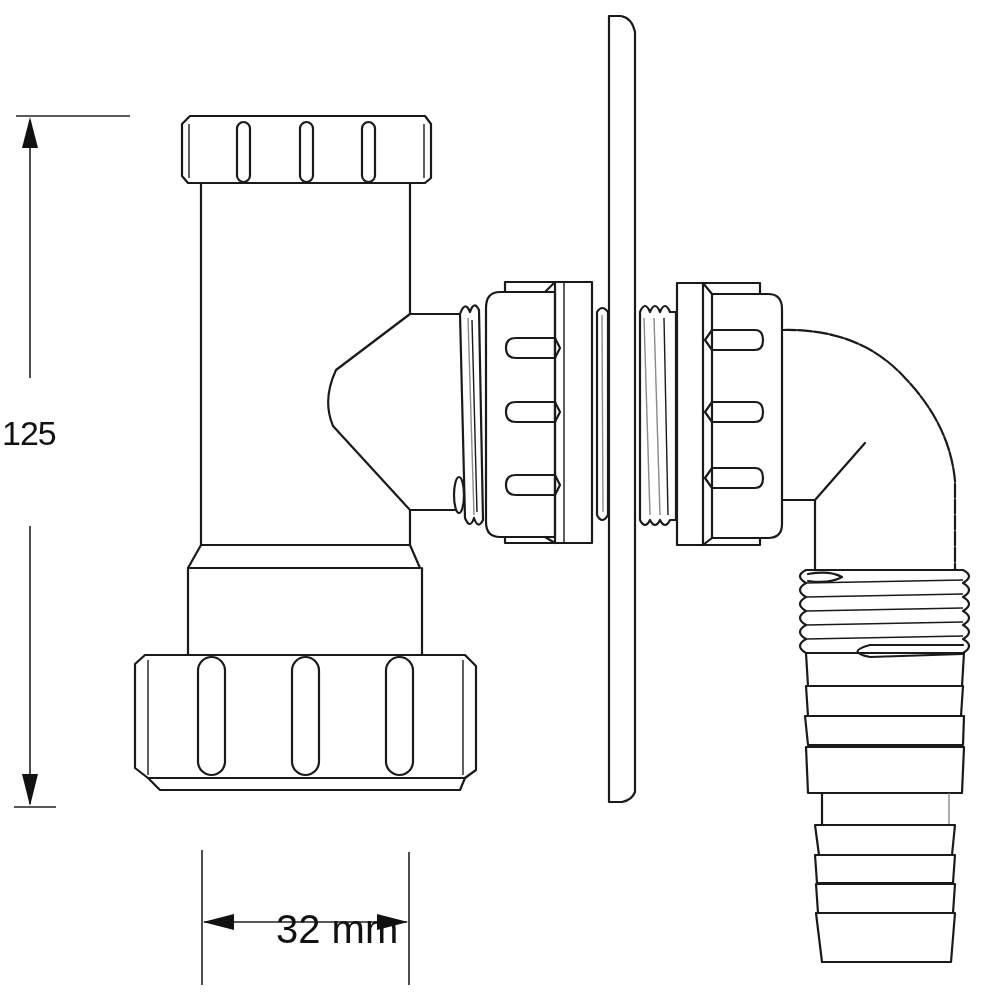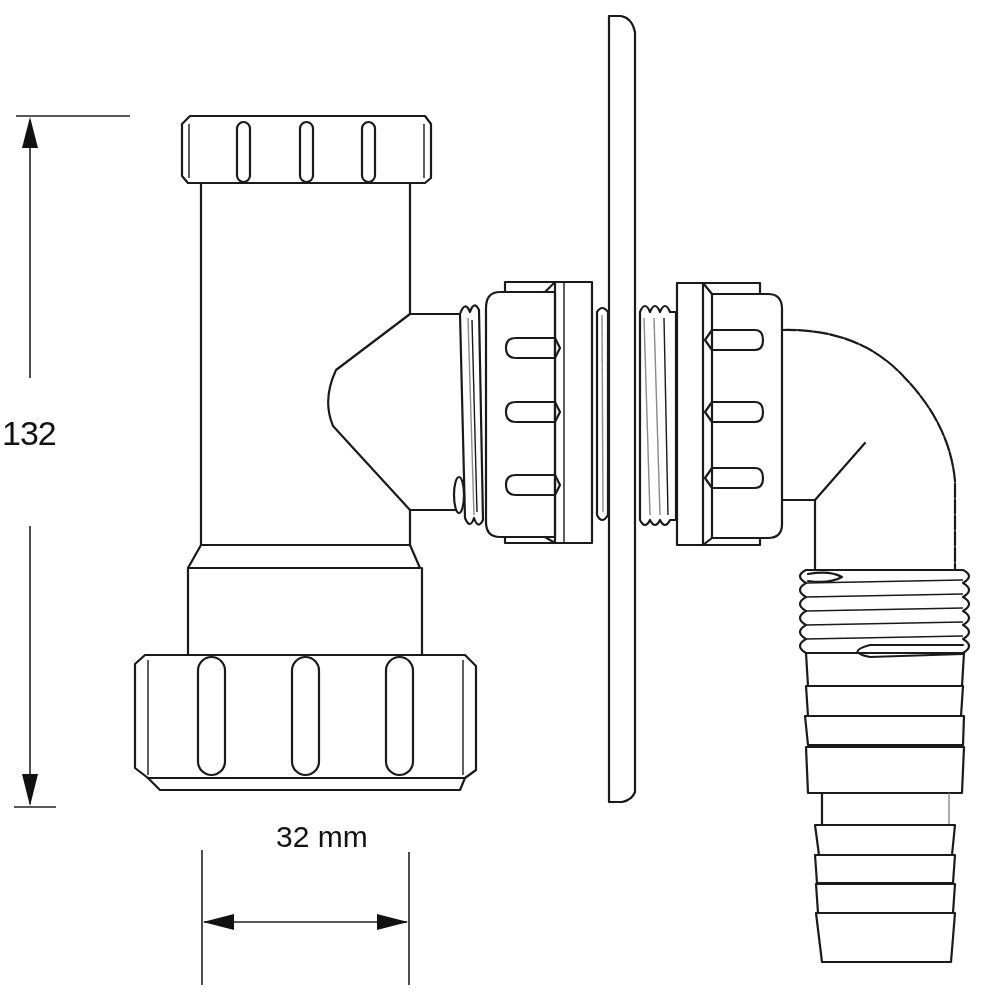--- a/index.html
+++ b/index.html
@@ -6,21 +6,21 @@
   body { width: 1000px; height: 1000px; overflow: hidden; position: relative; font-family: "Liberation Sans", sans-serif; }
   #drawing { position: absolute; left: 0; top: 0; width: 1000px; height: 1000px; }
   .ln { fill: none; stroke: #1a1a1a; stroke-width: 2.2; stroke-linejoin: round; stroke-linecap: round; }
   .lnf { fill: #ffffff; stroke: #1a1a1a; stroke-width: 2.2; stroke-linejoin: round; }
   .thin { fill: none; stroke: #1a1a1a; stroke-width: 1.4; }
   .grey { fill: none; stroke: #8a8a8a; stroke-width: 1.4; }
   .dim { fill: none; stroke: #222; stroke-width: 1.6; }
   .arrow { fill: #111; stroke: none; }
   .label { position: absolute; color: #111; font-family: "Liberation Sans", sans-serif; white-space: nowrap; }
   #dim-height-label { left: 2px; top: 414px; font-size: 34px; letter-spacing: -1px; }
-  #dim-width-label { left: 276px; top: 820px; font-size: 30px; }
+  #dim-width-label { left: 276px; top: 907px; font-size: 40px; }
 </style>
 </head>
 <body>
 
 <svg id="drawing" viewBox="0 0 1000 1000" xmlns="http://www.w3.org/2000/svg">
 
   <g>
     <line class="dim" x1="16" y1="116" x2="130" y2="116"></line>
     <line class="dim" x1="14" y1="807" x2="56" y2="807"></line>
     <line class="dim" x1="30" y1="120" x2="30" y2="378"></line>
@@ -135,14 +135,14 @@
     <path class="lnf" d="M806,747 L964,747 L962,793 L808,793 Z"></path>
     <line class="ln" x1="822" y1="793" x2="822" y2="825"></line>
     <line class="grey" x1="949" y1="793" x2="949" y2="825"></line>
     <path class="lnf" d="M815,825 L955,825 L952,855 L819,855 Z"></path>
     <path class="lnf" d="M815,855 L955,855 L953,883 L817,883 Z"></path>
     <path class="lnf" d="M816,884 L955,884 L953,913 L818,913 Z"></path>
     <path class="lnf" d="M816,913 L955,913 L951,962 L822,962 Z"></path>
   </g>
 </svg>
 
-<div class="label" id="dim-height-label">132</div>
+<div class="label" id="dim-height-label">125</div>
 <div class="label" id="dim-width-label">32 mm</div>
 
 </body></html>

